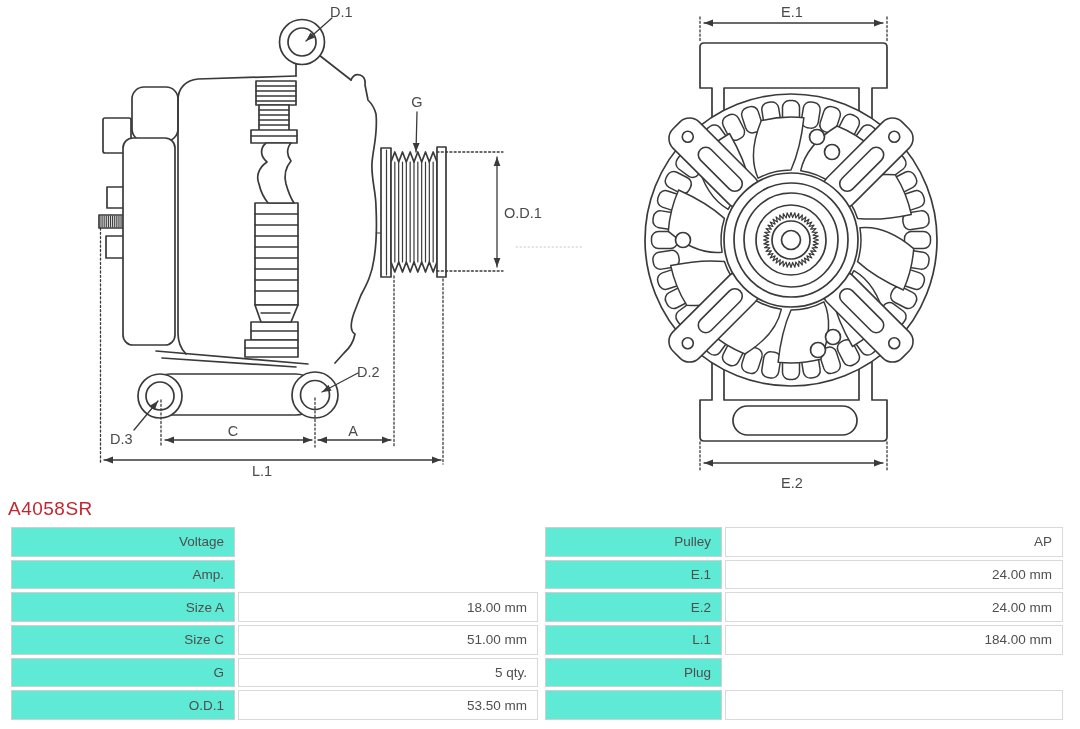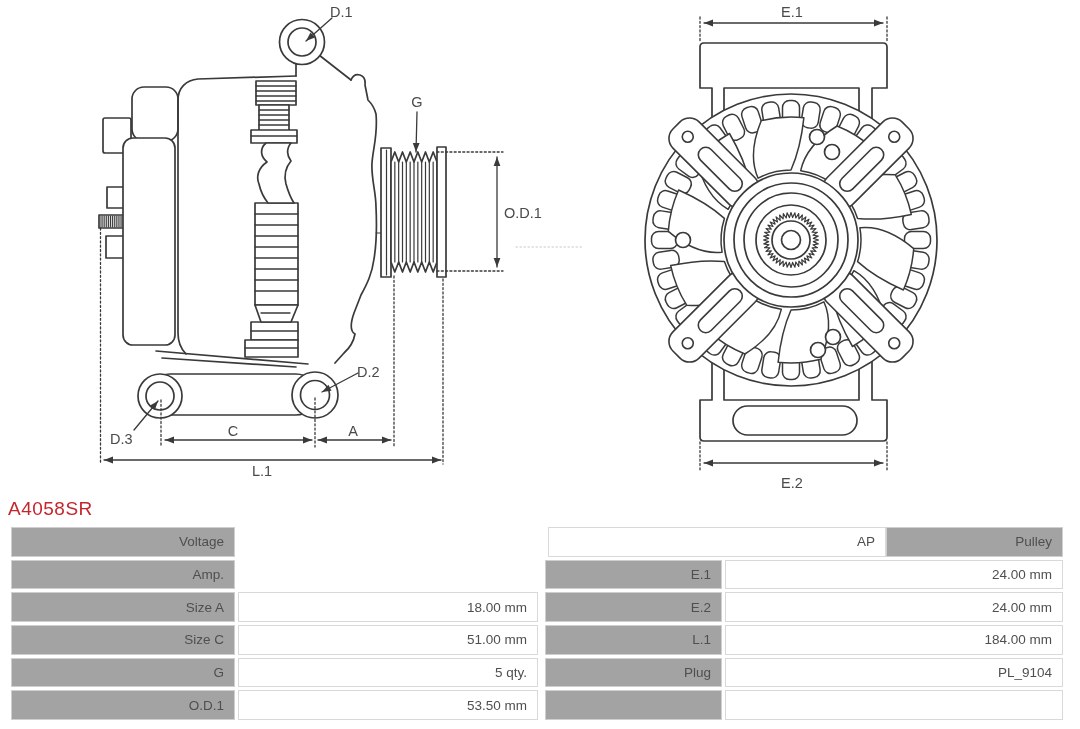--- a/index.html
+++ b/index.html
@@ -9,21 +9,21 @@
   svg text{font-family:"Liberation Sans", sans-serif;font-size:14.5px;fill:#4a4a4a;}
   #part-number{position:absolute;left:8px;top:498px;font-size:19px;
                color:var(--accent,#c4262e);letter-spacing:.5px;}
   #spec-tables{position:absolute;left:0;top:527px;width:1080px;}
   .spec-col{position:absolute;top:0;}
   #spec-left{left:11px;width:527px;}
   #spec-right{left:545px;width:518px;}
   .row{display:flex;height:29.5px;margin-bottom:3.2px;}
   .cell{box-sizing:border-box;border:1px solid #d9d9d9;display:flex;align-items:center;
         justify-content:flex-end;padding-right:10px;font-size:13.5px;color:#4f4f4f;}
-  .cell.lbl{background:#a3a3a3;border-color:#cfcfcf;}
+  .cell.lbl{background:#5eead4;border-color:#cfcfcf;}
   #spec-left .lbl{width:224px;}
   #spec-right .lbl{width:177px;}
   .cell.val{flex:1;margin-left:3px;background:#fff;}
 </style>
 </head>
 <body>
 
 <div id="diagram-wrap">
 <svg id="dsvg" width="1080" height="497" viewBox="0 0 1080 497" stroke-linejoin="round" stroke-linecap="round">
 
@@ -306,37 +306,36 @@
       <div class="cell lbl">G</div>
       <div class="cell val">5 qty.</div>
     </div>
     <div class="row">
       <div class="cell lbl">O.D.1</div>
       <div class="cell val">53.50 mm</div>
     </div>
   </div>
   <div id="spec-right" class="spec-col">
     <div class="row">
+      <div class="cell lbl">Pulley</div>
       <div class="cell val">AP</div>
-      <div class="cell lbl">Pulley</div>
     </div>
     <div class="row">
       <div class="cell lbl">E.1</div>
       <div class="cell val">24.00 mm</div>
     </div>
     <div class="row">
       <div class="cell lbl">E.2</div>
       <div class="cell val">24.00 mm</div>
     </div>
     <div class="row">
       <div class="cell lbl">L.1</div>
       <div class="cell val">184.00 mm</div>
     </div>
     <div class="row">
       <div class="cell lbl">Plug</div>
-      <div class="cell val">PL_9104</div>
     </div>
     <div class="row">
       <div class="cell lbl"></div>
       <div class="cell val"></div>
     </div>
   </div>
 </div>
 
 </body></html>

